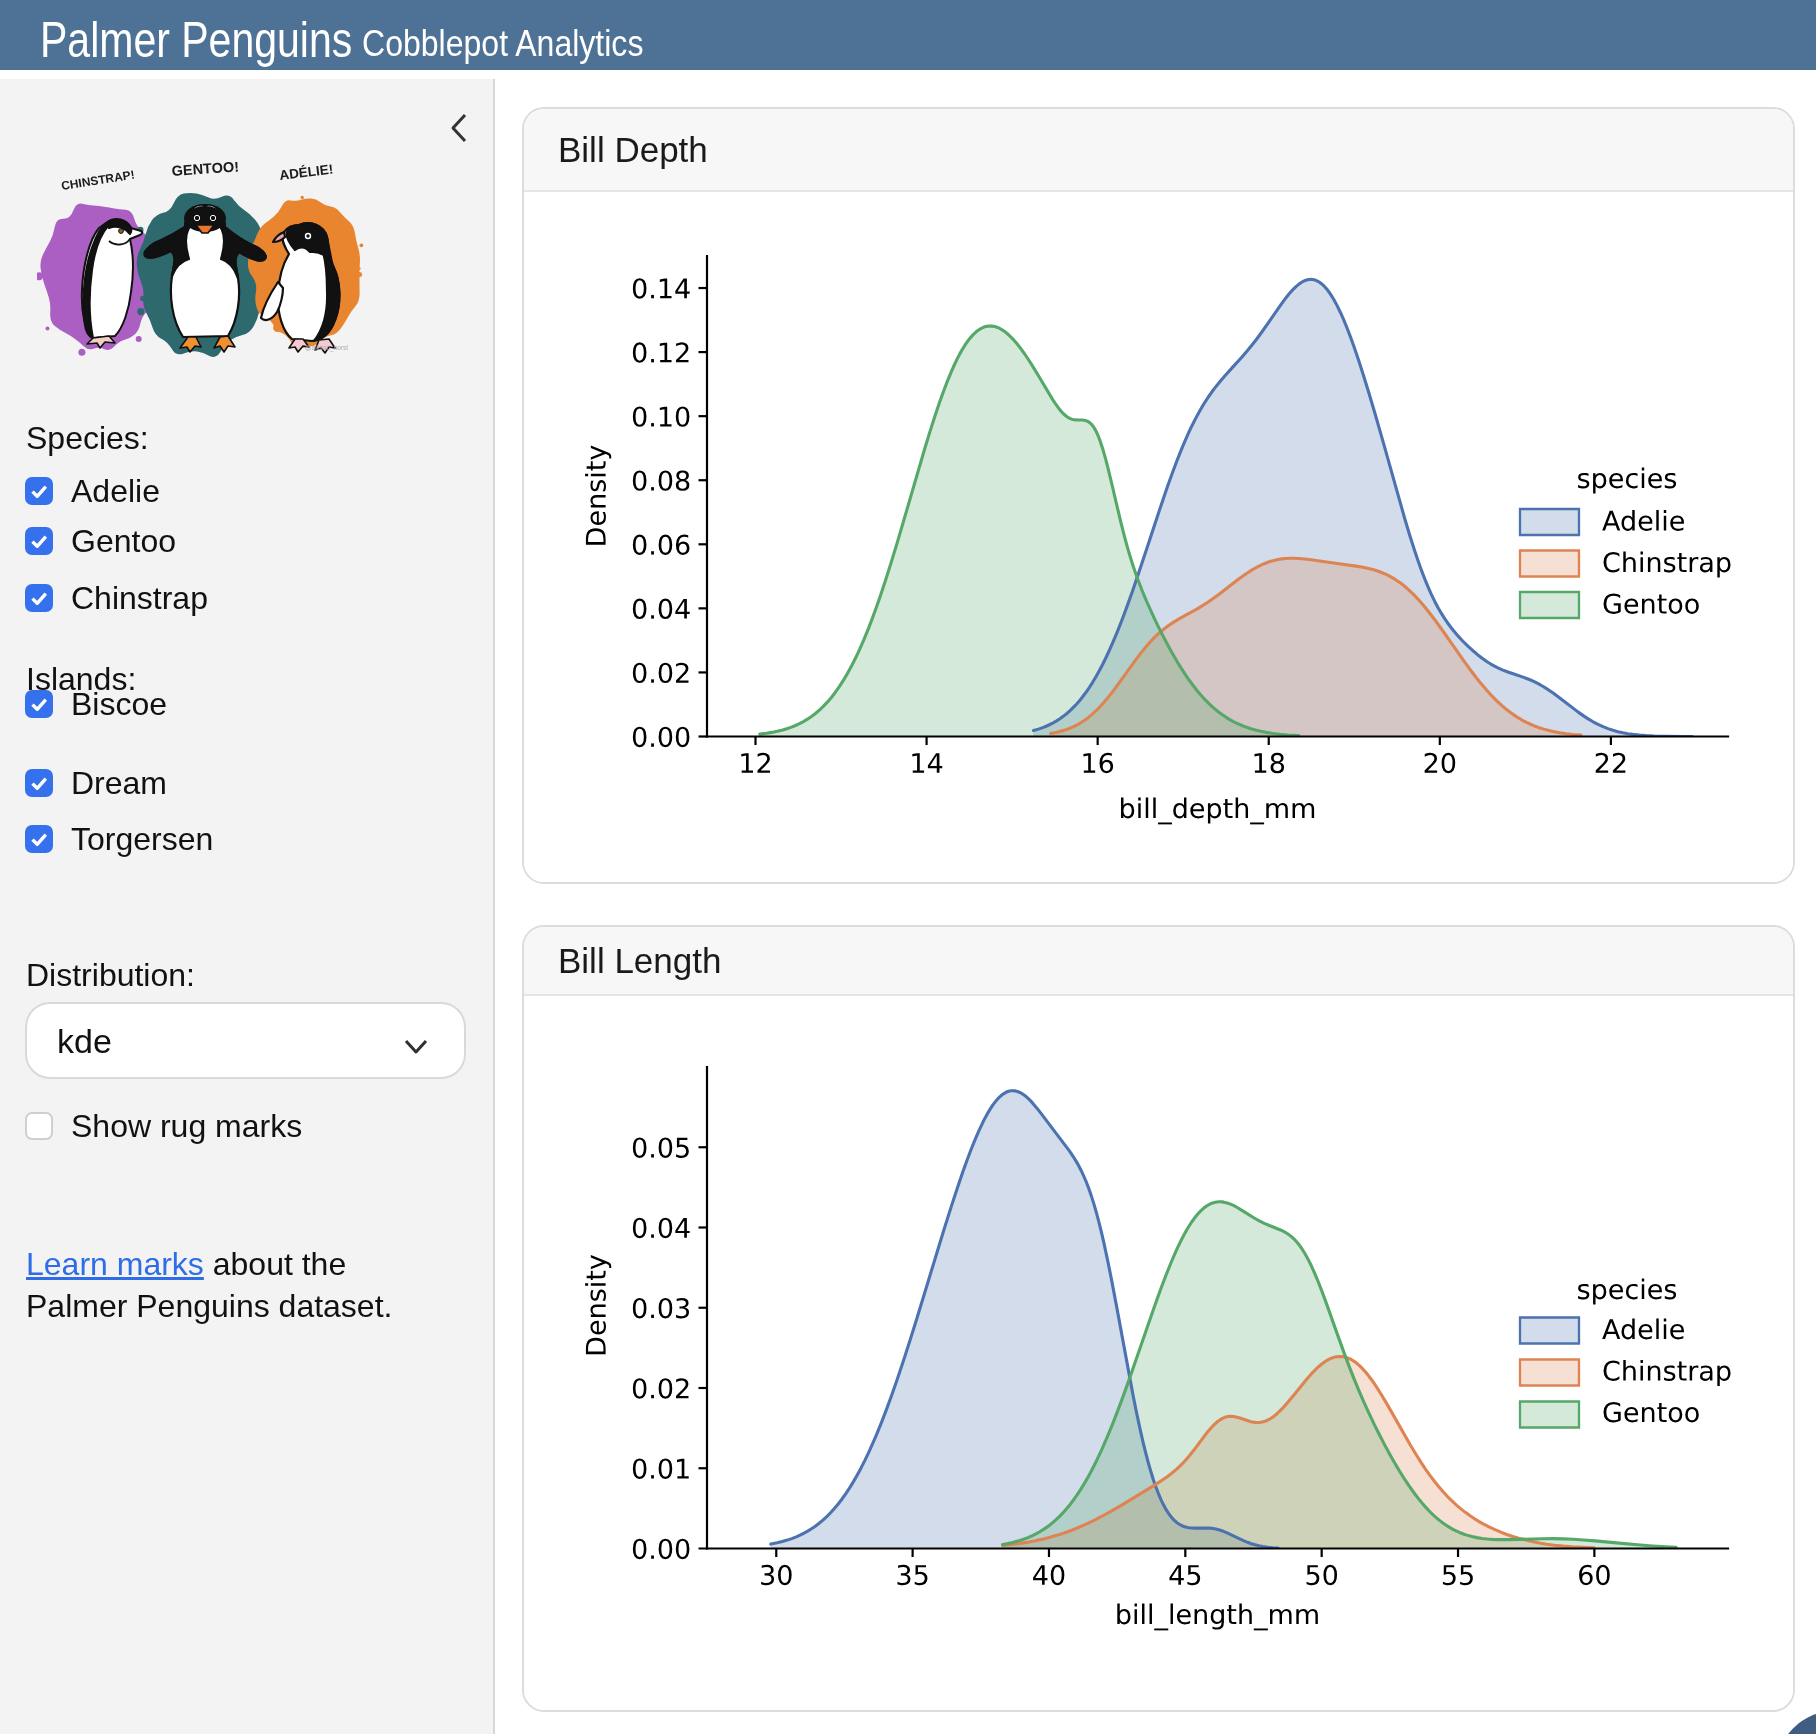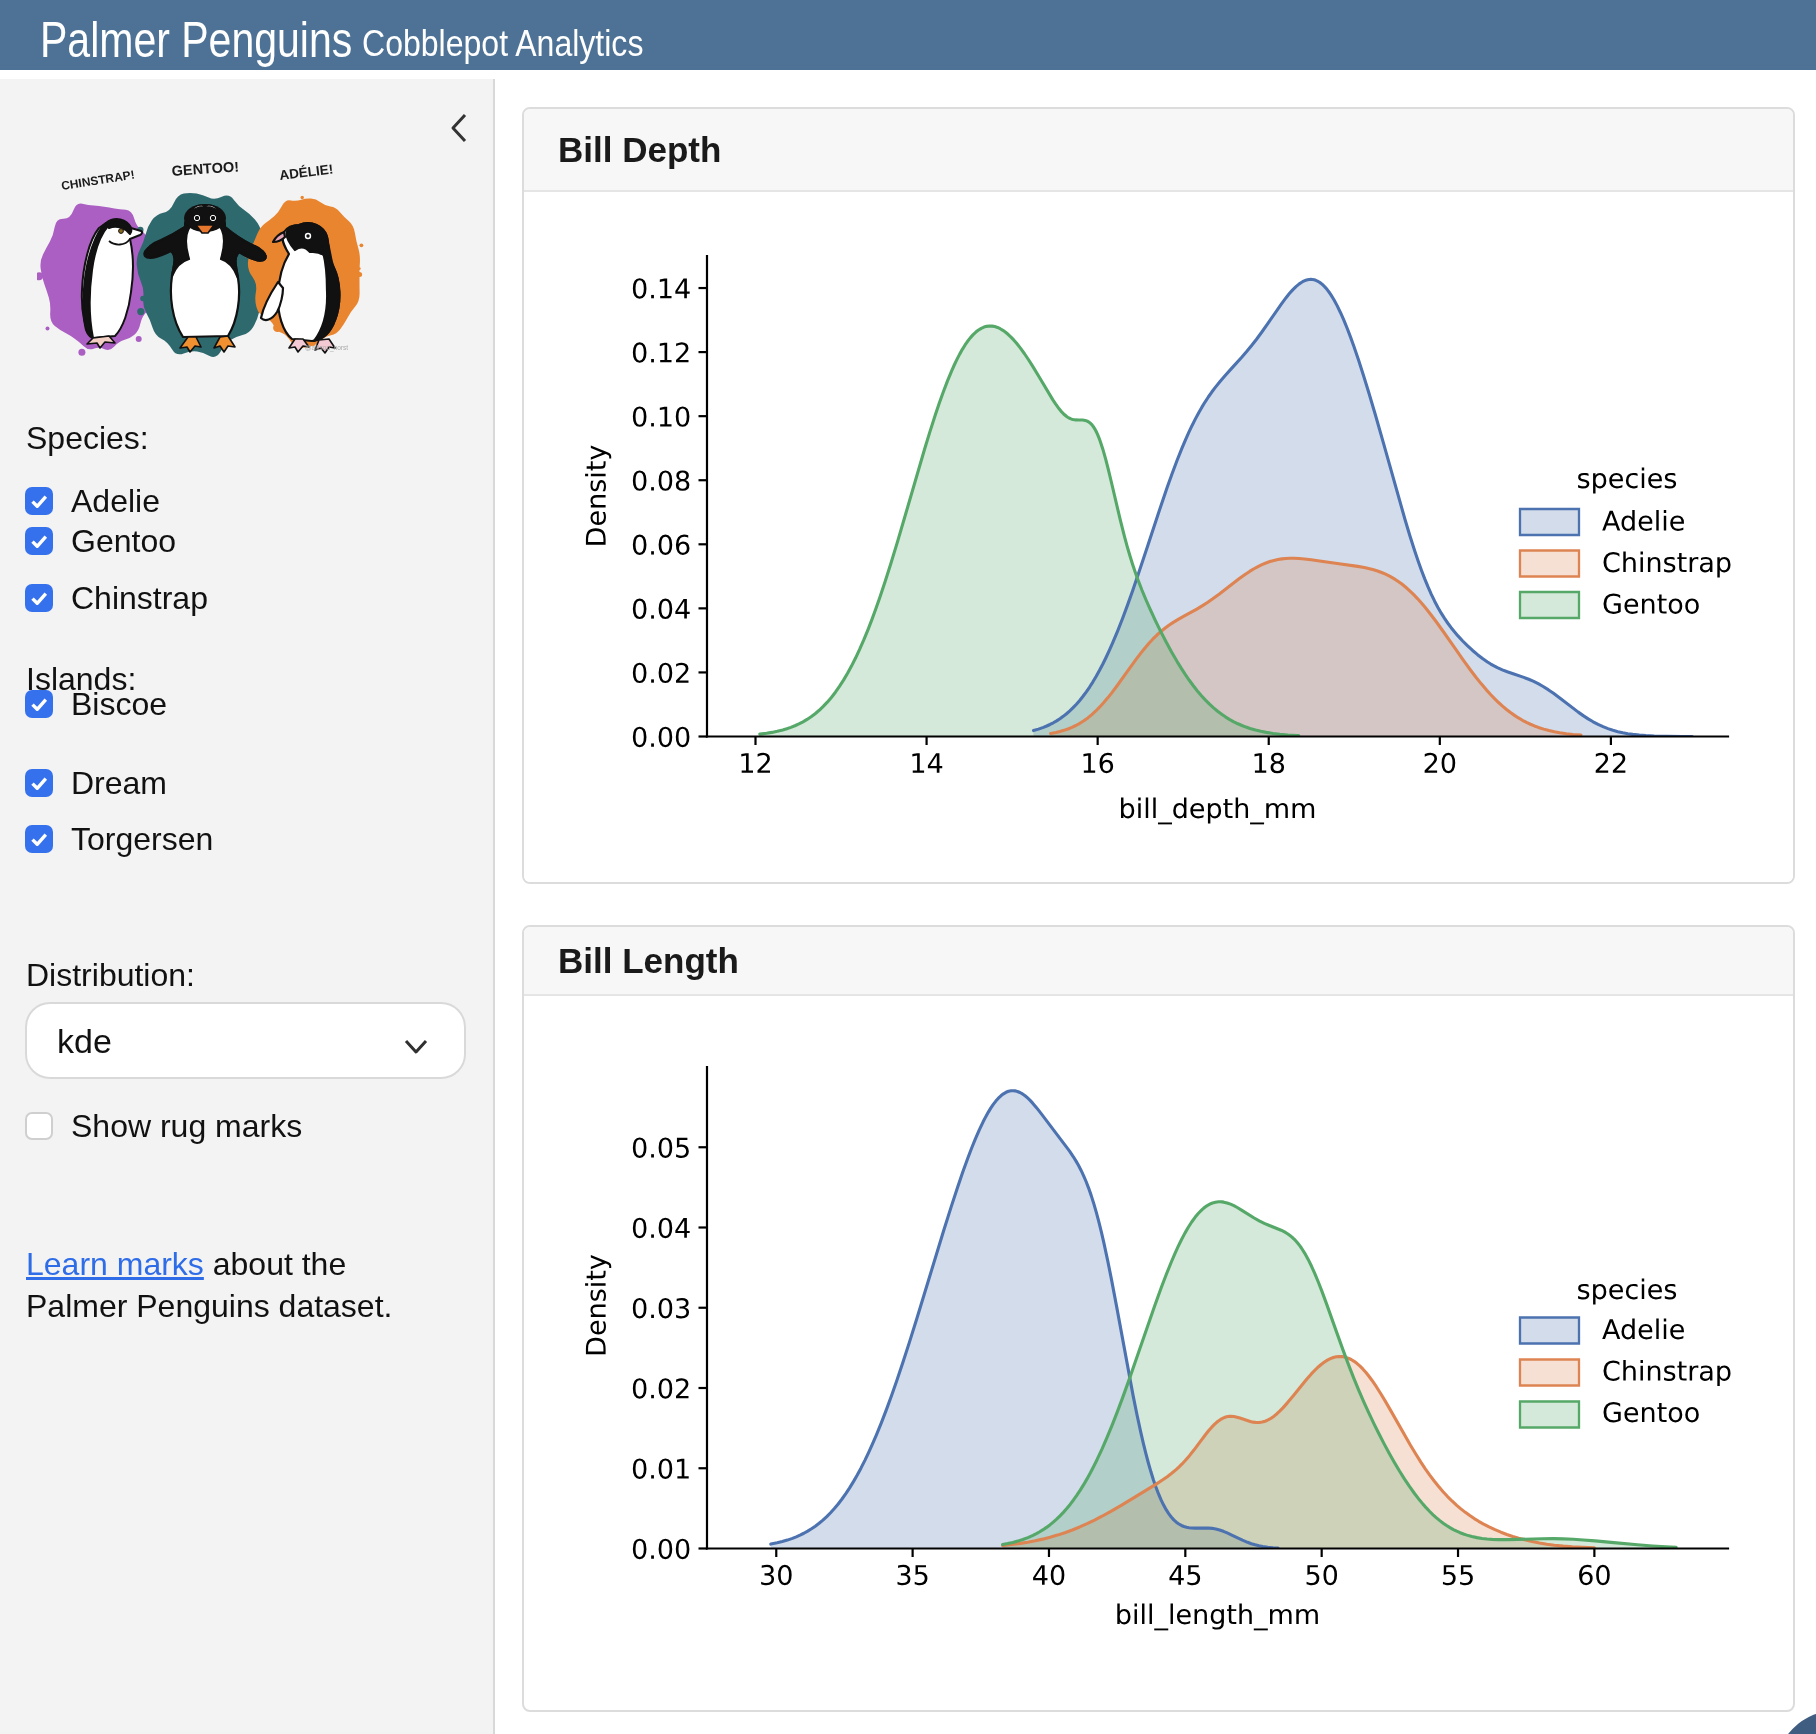--- a/index.html
+++ b/index.html
@@ -13,21 +13,21 @@
 .lbl { position:absolute; left:26px; font-size:32px; color:#111; }
 .row { position:absolute; left:25px; height:28px; }
 .cb { display:inline-block; width:28px; height:28px; border-radius:7px; vertical-align:top; }
 .cb.on { background:#3571ec; }
 .cb.off { background:#fff; border:2px solid #cfcfcf; }
 .row span.t { position:absolute; left:46px; top:-4px; font-size:32px; color:#111; white-space:nowrap; }
 .sel { position:absolute; left:25px; top:923px; width:441px; height:77px; background:#fff; border:2px solid #d9d9d9; border-radius:25px; }
 .sel .v { position:absolute; left:30px; top:18px; font-size:34px; color:#111; }
 .learn { position:absolute; left:26px; top:1164px; width:430px; font-size:32px; color:#111; line-height:42px; }
 .learn a { color:#2e6ce8; }
-.card { position:absolute; left:25px; width:1273px; background:#fff; border:2px solid #dcdcdc; border-radius:8px; overflow:hidden;font-weight:bold; }
+.card { position:absolute; left:25px; width:1273px; background:#fff; border:2px solid #dcdcdc; border-radius:22px; overflow:hidden; }
 .card .hd { background:#f7f7f7; border-bottom:2px solid #e5e5e5; font-size:35px; color:#1a1a1a; display:flex; align-items:center; padding-left:34px; }
 .card .bd { position:relative; background:#fff; }
 .corner { position:absolute; left:1774px; top:1710px; width:128px; height:128px; border-radius:50%; background:#3f5d80; }
 </style></head>
 <body>
 <div class="header">
     <div class="brand">Palmer Penguins</div>
     <div class="sub">Cobblepot Analytics</div>
   </div>
 <div class="sidebar">
@@ -101,21 +101,21 @@
 <path d="M282,178 L278,188 L284,186 L288,191 L292,185 L298,186 L292,177 Z" fill="#f3c9d3" stroke="#111" stroke-width="1.6"></path>
 
 <g fill="#1a1a1a" font-family="Liberation Sans, sans-serif" font-weight="bold">
  <text x="25" y="28" font-size="12" transform="rotate(-9 25 28)">CHINSTRAP!</text>
  <text x="135" y="14" font-size="14.5" transform="rotate(-4 135 14)">GENTOO!</text>
  <text x="243" y="18" font-size="13.5" transform="rotate(-7 243 18)">ADÉLIE!</text>
 </g>
 <text x="268" y="188" font-size="6.5" fill="#aaa" font-family="Liberation Sans, sans-serif">@allison_horst</text>
 </svg></div>
  <div class="lbl" style="top:341px;">Species:</div>
- <div class="row" style="top:408px;"><span class="cb on"><svg viewBox="0 0 28 28" width="28" height="28">
+ <div class="row" style="top:398px;"><span class="cb on"><svg viewBox="0 0 28 28" width="28" height="28">
           <path d="M7.5 14.6 L12.2 19.3 L20.8 9.6" fill="none" stroke="#fff" stroke-width="3.4" stroke-linecap="round" stroke-linejoin="round"></path>
         </svg></span><span class="t">Adelie</span></div>
  <div class="row" style="top:448px;"><span class="cb on"><svg viewBox="0 0 28 28" width="28" height="28">
           <path d="M7.5 14.6 L12.2 19.3 L20.8 9.6" fill="none" stroke="#fff" stroke-width="3.4" stroke-linecap="round" stroke-linejoin="round"></path>
         </svg></span><span class="t">Gentoo</span></div>
  <div class="row" style="top:505px;"><span class="cb on"><svg viewBox="0 0 28 28" width="28" height="28">
           <path d="M7.5 14.6 L12.2 19.3 L20.8 9.6" fill="none" stroke="#fff" stroke-width="3.4" stroke-linecap="round" stroke-linejoin="round"></path>
         </svg></span><span class="t">Chinstrap</span></div>
  <div class="lbl" style="top:582px;">Islands:</div>
  <div class="row" style="top:611px;"><span class="cb on"><svg viewBox="0 0 28 28" width="28" height="28">

